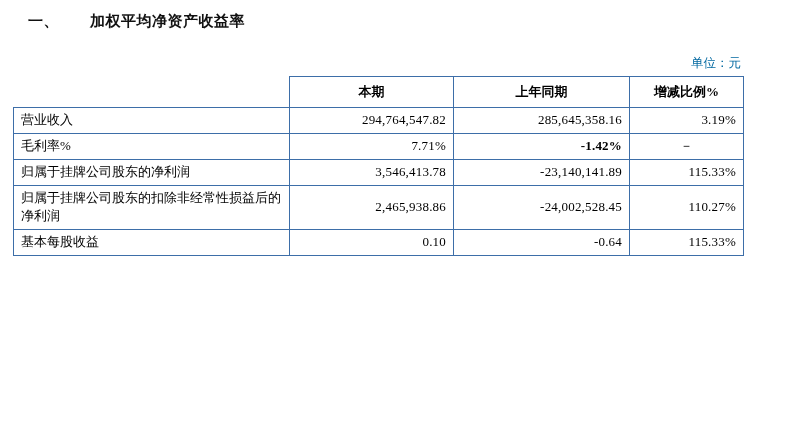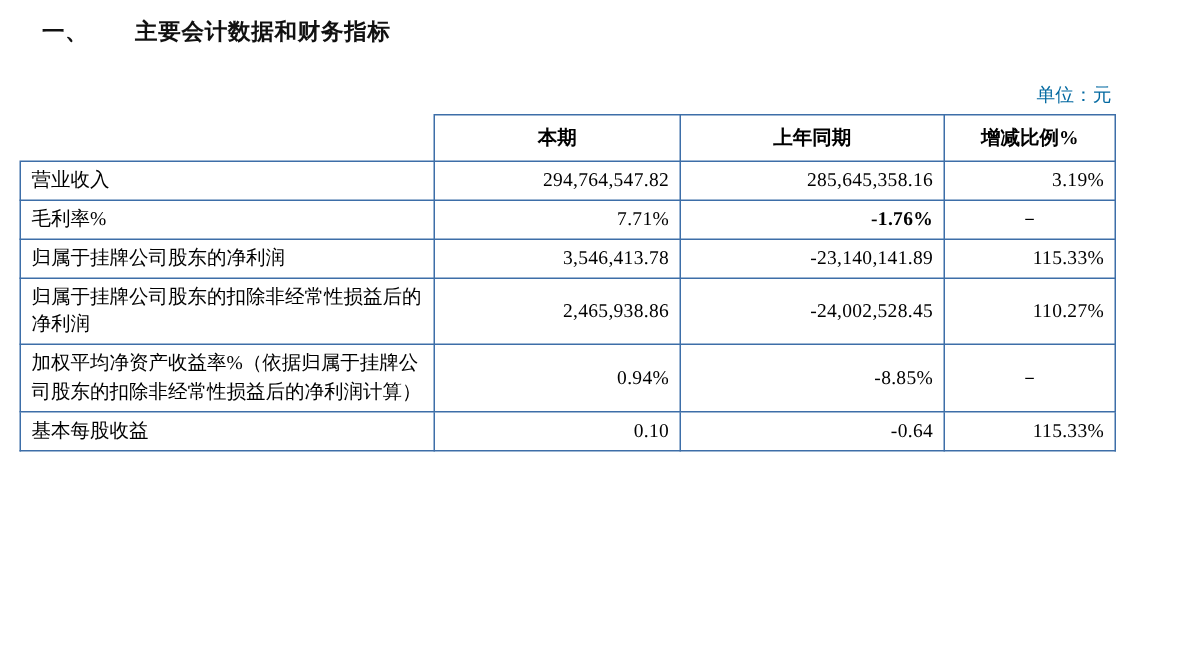--- a/index.html
+++ b/index.html
@@ -92,21 +92,21 @@
   td.center {
     text-align: center;
   }
 </style>
 </head>
 <body>
 
 <div class="page">
 
   <div class="heading-1">
-    <span class="num">一、</span><span>主要会计数据和财务指标</span>
+    <span class="num">一、</span><span>加权平均净资产收益率</span>
   </div>
 
 
   <div class="unit-line">单位：元</div>
 
   <table class="fin">
     <colgroup>
       <col class="c1">
         <col class="c2">
         <col class="c3">
@@ -123,42 +123,36 @@
     <tbody>
       <tr>
         <td class="label">营业收入</td>
         <td class="num">294,764,547.82</td>
         <td class="num">285,645,358.16</td>
         <td class="num">3.19%</td>
       </tr>
       <tr>
         <td class="label">毛利率%</td>
         <td class="num">7.71%</td>
-        <td class="num bold">-1.76%</td>
+        <td class="num bold">-1.42%</td>
         <td class="num center">－</td>
       </tr>
       <tr>
         <td class="label">归属于挂牌公司股东的净利润</td>
         <td class="num">3,546,413.78</td>
         <td class="num">-23,140,141.89</td>
         <td class="num">115.33%</td>
       </tr>
       <tr>
         <td class="label">归属于挂牌公司股东的扣除非经常性损益后的净利润</td>
         <td class="num">2,465,938.86</td>
         <td class="num">-24,002,528.45</td>
         <td class="num">110.27%</td>
       </tr>
       <tr>
-        <td class="label">加权平均净资产收益率%（依据归属于挂牌公司股东的扣除非经常性损益后的净利润计算）</td>
-        <td class="num">0.94%</td>
-        <td class="num">-8.85%</td>
-        <td class="num center">－</td>
-      </tr>
-      <tr>
         <td class="label">基本每股收益</td>
         <td class="num">0.10</td>
         <td class="num">-0.64</td>
         <td class="num">115.33%</td>
       </tr>
     </tbody>
   </table>
 
 </div>
 

